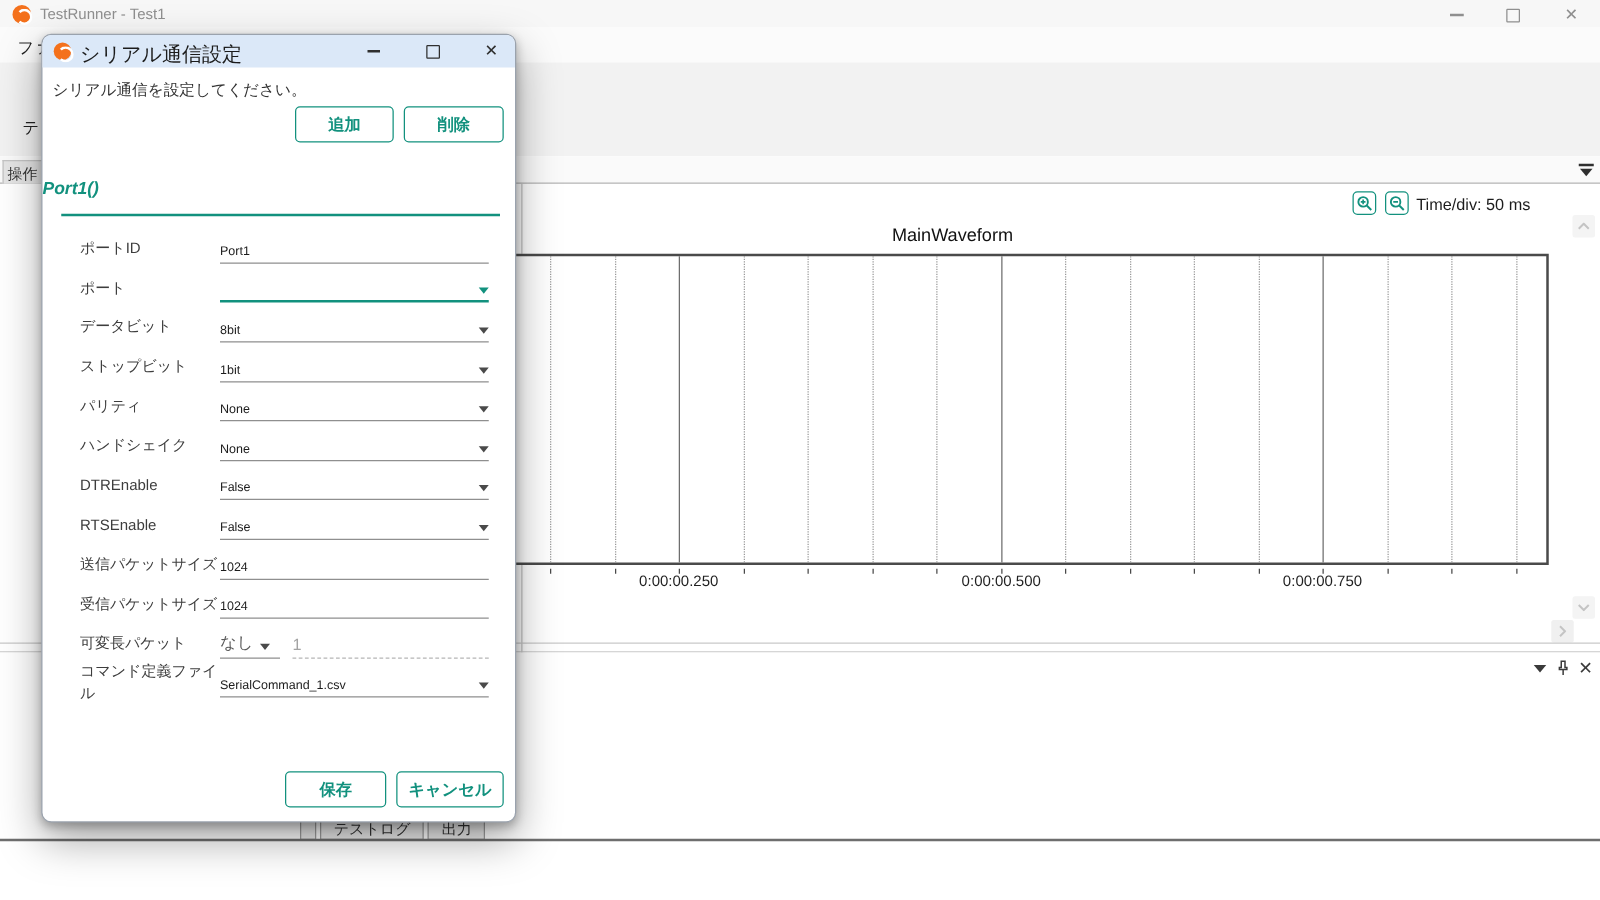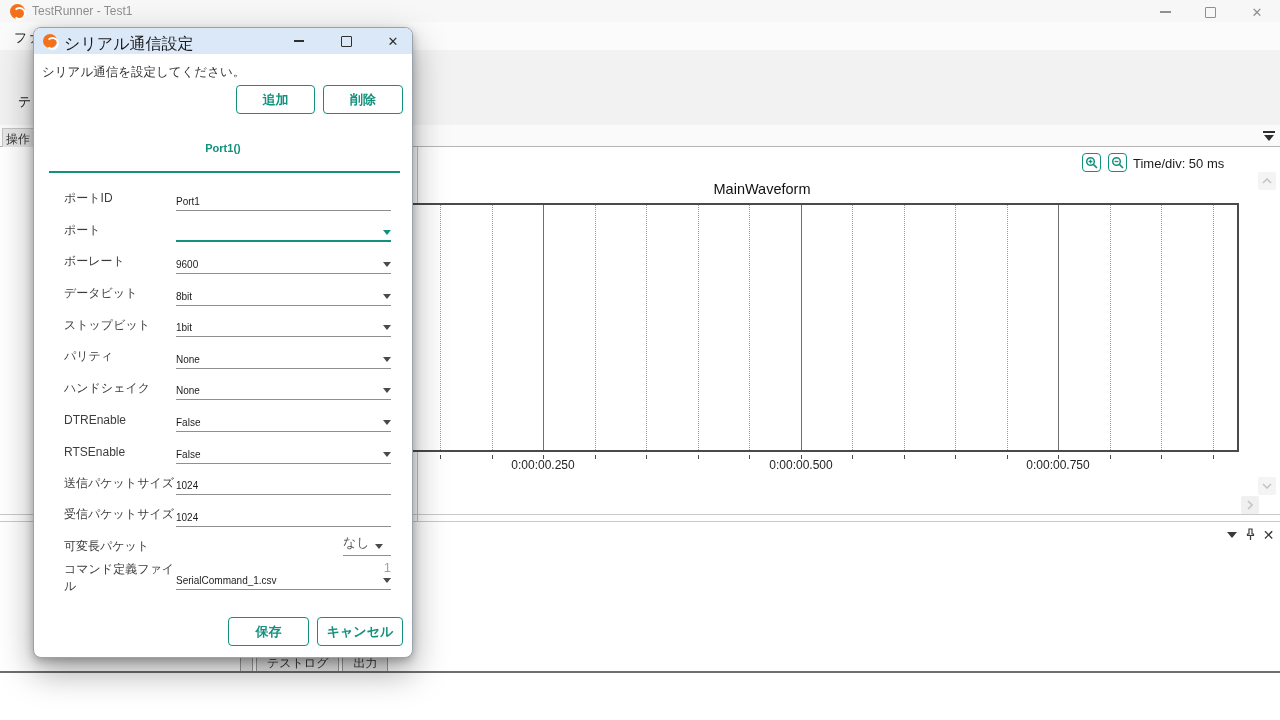--- a/index.html
+++ b/index.html
@@ -89,34 +89,34 @@
     justify-content:center; color:#2f2f2f; font-size:13px; }
   #dlg-min { left:252px; } #dlg-max { left:299px; } #dlg-close { left:346px; }
   #dlg-min::before { content:""; width:10px; height:1.5px; background:#2f2f2f; }
   #dlg-max::before { content:""; width:9px; height:9px; border:1.3px solid #2f2f2f; border-radius:1px; }
   #dlg-message { left:8px; top:36px; font-size:12.5px; color:#333; }
   .teal-btn { background:#fff; border:1.4px solid #12917e; border-radius:4px; color:#12917e;
     font-size:13px; font-weight:bold; display:flex; align-items:center; justify-content:center;
     font-family:inherit; }
   #btn-add { left:202px; top:57px; width:79px; height:29px; }
   #btn-del { left:289px; top:57px; width:80px; height:29px; }
-  #port-tab { left:0; top:114px; width:378px; text-align:center; font-size:11px;
-    font-weight:bold; color:#12917e; }
+  #port-tab { left:0; top:114px; width:378px; text-align:left; font-size:14px;
+    font-weight:bold; color:#12917e;font-style:italic; }
   #port-tab-underline { left:15px; top:143px; width:351px; height:2px; background:#12917e; }
   #dlg-form { left:0; top:155px; width:378px; }
   .frow { display:flex; align-items:center; height:31.6px; }
   .flabel { margin-left:30px; width:112px; font-size:12px; color:#3d3d3d; }
   .fvalue { width:215px; height:24px; display:flex; align-items:flex-end; gap:4px;
     border-bottom:1px solid #8f8f8f; padding-bottom:3px; }
   .fvalue.focused { border-bottom:2px solid #12917e; padding-bottom:2px; }
   .fvalue .val { flex:1; font-size:10px; color:#1c1c1c; }
   .caret { width:0; height:0; border-left:4.5px solid transparent; border-right:4.5px solid transparent;
     border-top:5px solid #4a4a4a; margin-bottom:3px; }
   .caret.teal { border-top-color:#12917e; }
-  .fvalue.composite { border-bottom:none; padding-bottom:0;flex-direction:column; }
+  .fvalue.composite { border-bottom:none; padding-bottom:0; }
   .fvalue.composite .primary { display:flex; align-items:flex-end; gap:5px; width:48px;
     border-bottom:1px solid #8f8f8f; padding-bottom:3px; font-size:13px; color:#5a5a5a; height:24px; }
   .fvalue.composite .secondary { flex:1; display:flex; align-items:flex-end; height:24px;
     border-bottom:1px dashed #b5b5b5; padding-bottom:3px; margin-left:6px;
     font-size:13px; color:#a3a3a3; }
   #btn-save { left:194px; top:589px; width:81px; height:29px; }
   #btn-cancel { left:283px; top:589px; width:86px; height:29px; }
 </style>
 </head>
 <body>
@@ -265,27 +265,20 @@
           </div>
         </div>
         <div class="frow">
           <div class="flabel">ポート</div>
           <div class="fvalue focused">
             <span class="val"></span>
             <span class="caret teal"></span>
           </div>
         </div>
         <div class="frow">
-          <div class="flabel">ボーレート</div>
-          <div class="fvalue">
-            <span class="val">9600</span>
-            <span class="caret"></span>
-          </div>
-        </div>
-        <div class="frow">
           <div class="flabel">データビット</div>
           <div class="fvalue">
             <span class="val">8bit</span>
             <span class="caret"></span>
           </div>
         </div>
         <div class="frow">
           <div class="flabel">ストップビット</div>
           <div class="fvalue">
             <span class="val">1bit</span>

